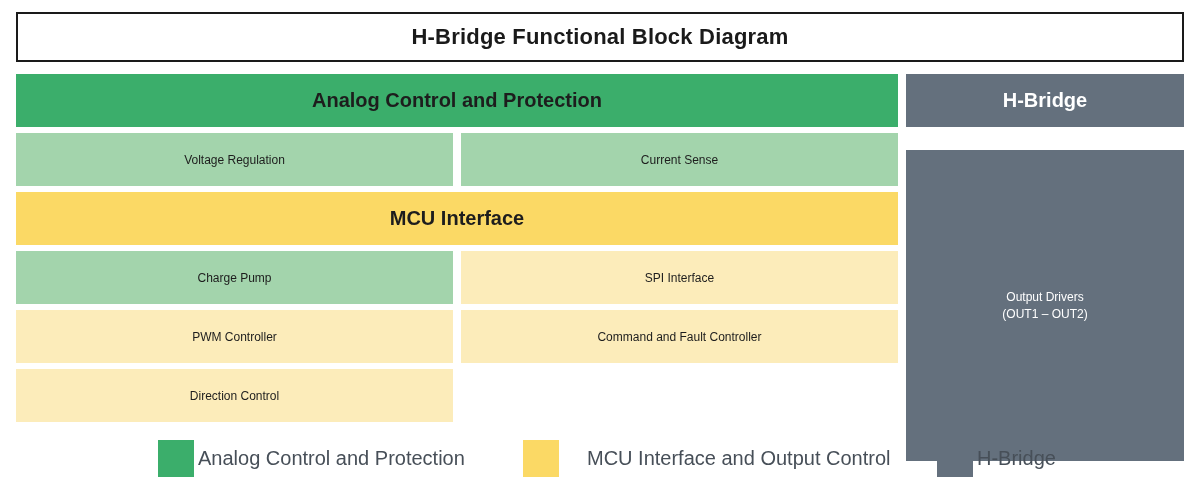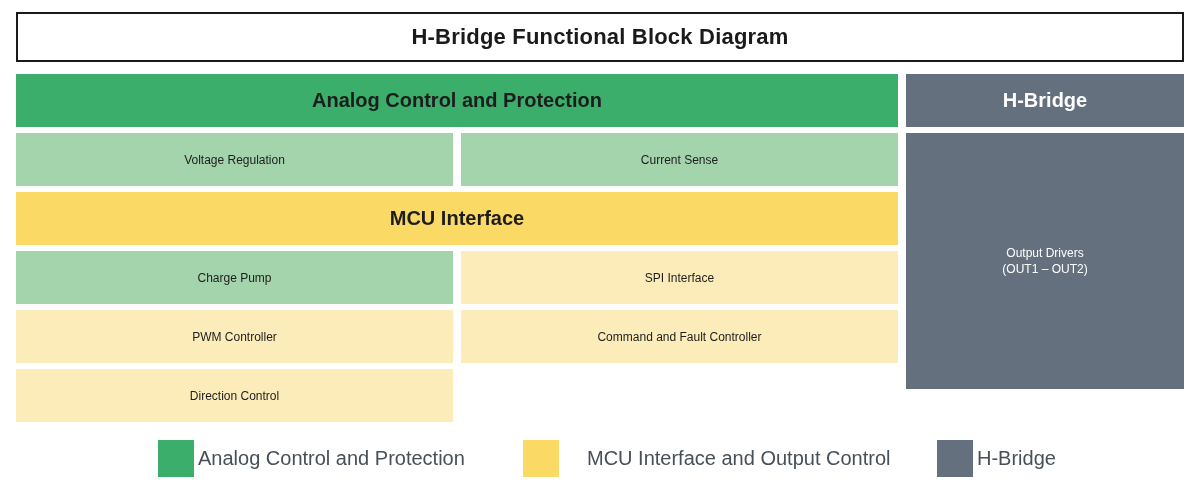--- a/index.html
+++ b/index.html
@@ -67,22 +67,22 @@
     position: absolute;
     left: 906px;
     top: 74px;
     width: 278px;
   }
   .col-right .header {
     height: 53px;
     color: #ffffff;
   }
   .col-right .big {
-    margin-top: 6px;
-    height: 256px;
+    margin-top: 23px;
+    height: 311px;
     flex-direction: column;
     color: #ffffff;
     line-height: 1.35;
   }
   .legend {
     position: absolute;
     top: 440px;
     left: 0;
     width: 1200px;
     height: 38px;

